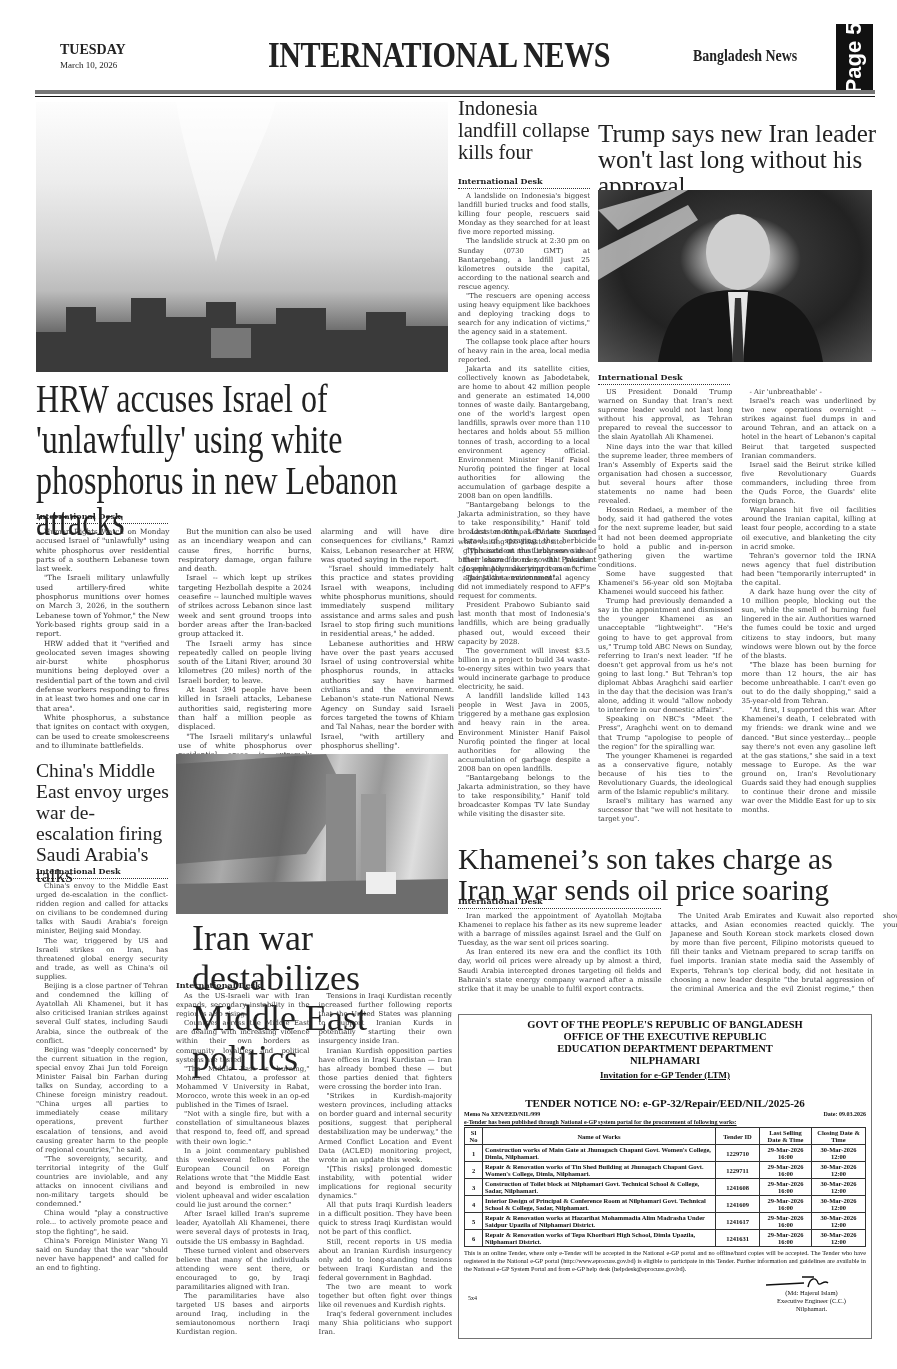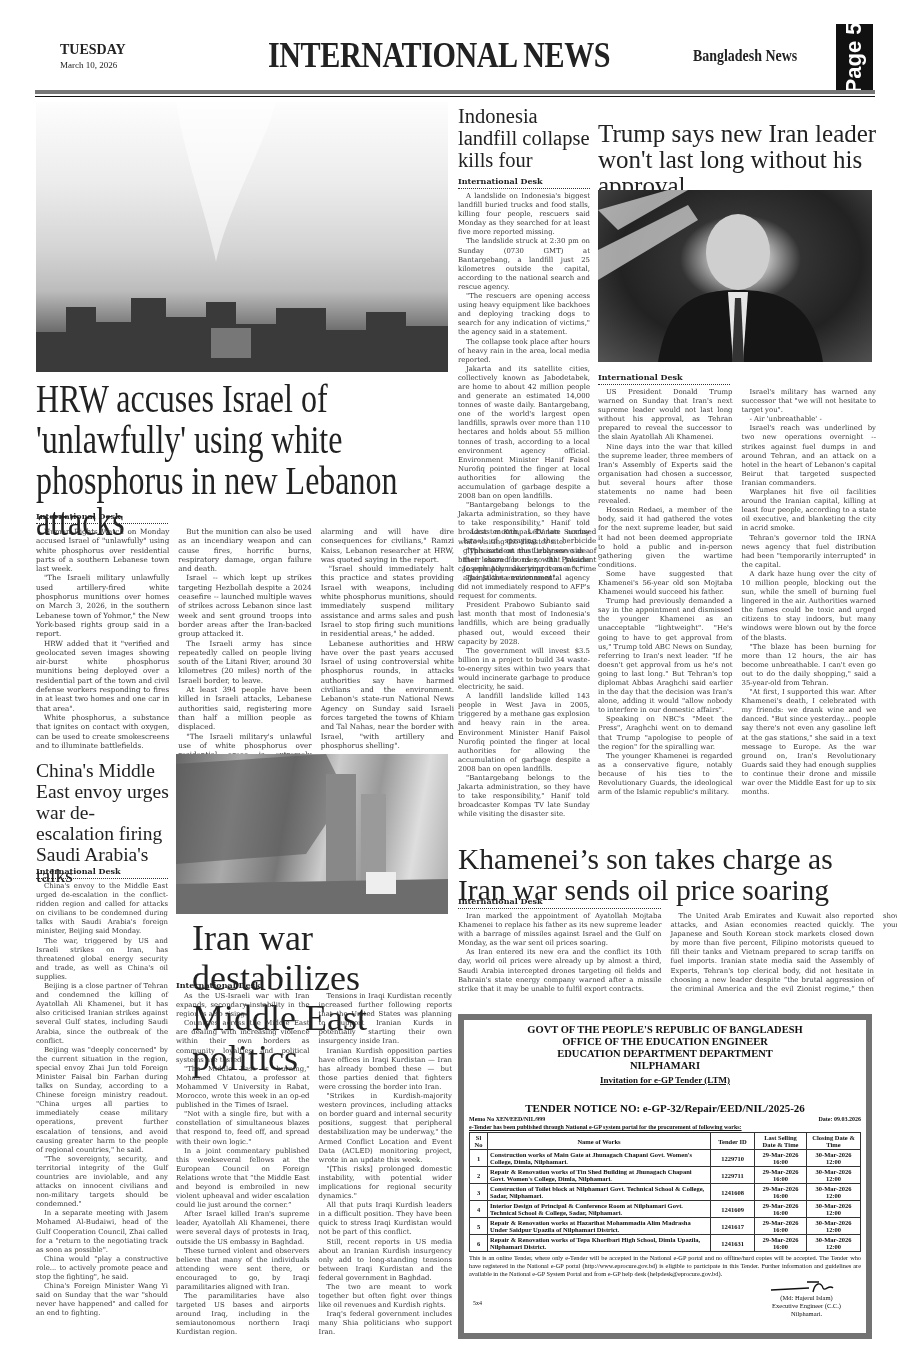--- a/index.html
+++ b/index.html
@@ -14,21 +14,21 @@
 .rule-thick{left:35px;top:90px;width:840px;height:4px;background:#777}
 .rule-thin{left:35px;top:96px;width:840px;height:1px;background:#111}
 .photo{background:#999;overflow:hidden}
 .head{font-family:"Liberation Serif",serif;color:#222;line-height:1.05}
 .head.cond{transform:scaleX(.78);transform-origin:left top}
 .desk{font:bold 8px "DejaVu Serif",serif;border-bottom:1px dotted #333;padding-bottom:2px;margin-bottom:3px}
 .body{font:7.2px/9.3px "DejaVu Serif",serif;text-align:justify;color:#333}
 .body p{text-indent:8px}
 .cols2{column-count:2;column-gap:9px}
 .cols3{column-count:3;column-gap:9px}
-.tender{border:6px solid #737373;font-family:"Liberation Serif",serif;color:#111}
+.tender{border:1px solid #737373;font-family:"Liberation Serif",serif;color:#111}
 .tender .c{text-align:center;font-weight:bold;font-size:10.5px;line-height:12px}
 table{border-collapse:collapse;width:100%;font:bold 6.5px "Liberation Serif",serif}
 td,th{border:1px solid #333;padding:1px 2px;vertical-align:middle}
 th{text-align:center}
 td.n,td.id,td.d{text-align:center}
 .phosphorus{background:linear-gradient(180deg,#fdfdfd 0%,#ececec 30%,#d4d4d4 55%,#bcbcbc 70%,#6c6c6c 85%,#444 100%)}
 .trump{background:radial-gradient(ellipse at 52% 40%,#e8e8e8 0%,#bbb 14%,#333 30%,#222 60%,#555 100%)}
 .rubble{background:linear-gradient(100deg,#666 0%,#aaa 22%,#777 40%,#ccc 55%,#999 70%,#dedede 85%,#aaa 100%)}
 </style>
 </head>
@@ -65,21 +65,21 @@
     <p>Israel -- which kept up strikes targeting Hezbollah despite a 2024 ceasefire -- launched multiple waves of strikes across Lebanon since last week and sent ground troops into border areas after the Iran-backed group attacked it.</p>
     <p>The Israeli army has since repeatedly called on people living south of the Litani River, around 30 kilometres (20 miles) north of the Israeli border, to leave.</p>
     <p>At least 394 people have been killed in Israeli attacks, Lebanese authorities said, registering more than half a million people as displaced.</p>
     <p>"The Israeli military's unlawful use of white phosphorus over residential areas is extremely alarming and will have dire consequences for civilians," Ramzi Kaiss, Lebanon researcher at HRW, was quoted saying in the report.</p>
     <p>"Israel should immediately halt this practice and states providing Israel with weapons, including white phosphorus munitions, should immediately suspend military assistance and arms sales and push Israel to stop firing such munitions in residential areas," he added.</p>
     <p>Lebanese authorities and HRW have over the past years accused Israel of using controversial white phosphorus rounds, in attacks authorities say have harmed civilians and the environment. Lebanon's state-run National News Agency on Sunday said Israeli forces targeted the towns of Khiam and Tal Nahas, near the border with Israel, "with artillery and phosphorus shelling".</p>
     <p>Last month, Lebanon accused Israel of spraying the herbicide glyphosate on the Lebanese side of their shared border, with President Joseph Aoun decrying it as a "crime against the environment".</p>
   </div>
 </div>
 
-<div class="abs head" style="left:458px;top:105px;width:140px;font-size:20.5px;line-height:22px">Indonesia landfill collapse kills four</div>
+<div class="abs head" style="left:458px;top:97px;width:140px;font-size:20.5px;line-height:22px">Indonesia landfill collapse kills four</div>
 <div class="abs" style="left:458px;top:176px;width:132px">
   <div class="desk">International Desk</div>
   <div class="body" style="font-size:6.9px;line-height:9.1px">
     <p>A landslide on Indonesia's biggest landfill buried trucks and food stalls, killing four people, rescuers said Monday as they searched for at least five more reported missing.</p>
     <p>The landslide struck at 2:30 pm on Sunday (0730 GMT) at Bantargebang, a landfill just 25 kilometres outside the capital, according to the national search and rescue agency.</p>
     <p>"The rescuers are opening access using heavy equipment like backhoes and deploying tracking dogs to search for any indication of victims," the agency said in a statement.</p>
     <p>The collapse took place after hours of heavy rain in the area, local media reported.</p>
     <p>Jakarta and its satellite cities, collectively known as Jabodetabek, are home to about 42 million people and generate an estimated 14,000 tonnes of waste daily. Bantargebang, one of the world's largest open landfills, sprawls over more than 110 hectares and holds about 55 million tonnes of trash, according to a local environment agency official. Environment Minister Hanif Faisol Nurofiq pointed the finger at local authorities for allowing the accumulation of garbage despite a 2008 ban on open landfills.</p>
     <p>"Bantargebang belongs to the Jakarta administration, so they have to take responsibility," Hanif told broadcaster Kompas TV late Sunday while visiting the disaster site.</p>
     <p>"This incident must truly serve as a bitter lesson for us so that Jakarta can promptly make improvements."</p>
@@ -107,38 +107,38 @@
     <p>US President Donald Trump warned on Sunday that Iran's next supreme leader would not last long without his approval, as Tehran prepared to reveal the successor to the slain Ayatollah Ali Khamenei.</p>
     <p>Nine days into the war that killed the supreme leader, three members of Iran's Assembly of Experts said the organisation had chosen a successor, but several hours after those statements no name had been revealed.</p>
     <p>Hossein Redaei, a member of the body, said it had gathered the votes for the next supreme leader, but said it had not been deemed appropriate to hold a public and in-person gathering given the wartime conditions.</p>
     <p>Some have suggested that Khamenei's 56-year old son Mojtaba Khamenei would succeed his father.</p>
     <p>Trump had previously demanded a say in the appointment and dismissed the younger Khamenei as an unacceptable "lightweight". "He's going to have to get approval from us," Trump told ABC News on Sunday, referring to Iran's next leader. "If he doesn't get approval from us he's not going to last long." But Tehran's top diplomat Abbas Araghchi said earlier in the day that the decision was Iran's alone, adding it would "allow nobody to interfere in our domestic affairs".</p>
     <p>Speaking on NBC's "Meet the Press", Araghchi went on to demand that Trump "apologise to people of the region" for the spiralling war.</p>
     <p>The younger Khamenei is regarded as a conservative figure, notably because of his ties to the Revolutionary Guards, the ideological arm of the Islamic republic's military.</p>
     <p>Israel's military has warned any successor that "we will not hesitate to target you".</p>
     <p>- Air 'unbreathable' -</p>
     <p>Israel's reach was underlined by two new operations overnight -- strikes against fuel dumps in and around Tehran, and an attack on a hotel in the heart of Lebanon's capital Beirut that targeted suspected Iranian commanders.</p>
+    <p>Israel said the Beirut strike killed five Revolutionary Guards commanders, including three from the Quds Force, the Guards' elite foreign branch.</p>
     <p>Warplanes hit five oil facilities around the Iranian capital, killing at least four people, according to a state oil executive, and blanketing the city in acrid smoke.</p>
     <p>Tehran's governor told the IRNA news agency that fuel distribution had been "temporarily interrupted" in the capital.</p>
     <p>A dark haze hung over the city of 10 million people, blocking out the sun, while the smell of burning fuel lingered in the air. Authorities warned the fumes could be toxic and urged citizens to stay indoors, but many windows were blown out by the force of the blasts.</p>
     <p>"The blaze has been burning for more than 12 hours, the air has become unbreathable. I can't even go out to do the daily shopping," said a 35-year-old from Tehran.</p>
     <p>"At first, I supported this war. After Khamenei's death, I celebrated with my friends: we drank wine and we danced. "But since yesterday... people say there's not even any gasoline left at the gas stations," she said in a text message to Europe. As the war ground on, Iran's Revolutionary Guards said they had enough supplies to continue their drone and missile war over the Middle East for up to six months.</p>
   </div>
 </div>
 
 <div class="abs head" style="left:36px;top:760px;width:135px;font-size:19.5px;line-height:21px">China's Middle East envoy urges war de-escalation firing Saudi Arabia's talks</div>
 <div class="abs" style="left:36px;top:866px;width:132px">
   <div class="desk">International Desk</div>
   <div class="body" style="font-size:6.9px;line-height:9.1px">
     <p>China's envoy to the Middle East urged de-escalation in the conflict-ridden region and called for attacks on civilians to be condemned during talks with Saudi Arabia's foreign minister, Beijing said Monday.</p>
     <p>The war, triggered by US and Israeli strikes on Iran, has threatened global energy security and trade, as well as China's oil supplies.</p>
     <p>Beijing is a close partner of Tehran and condemned the killing of Ayatollah Ali Khamenei, but it has also criticised Iranian strikes against several Gulf states, including Saudi Arabia, since the outbreak of the conflict.</p>
     <p>Beijing was "deeply concerned" by the current situation in the region, special envoy Zhai Jun told Foreign Minister Faisal bin Farhan during talks on Sunday, according to a Chinese foreign ministry readout. "China urges all parties to immediately cease military operations, prevent further escalation of tensions, and avoid causing greater harm to the people of regional countries," he said.</p>
     <p>"The sovereignty, security, and territorial integrity of the Gulf countries are inviolable, and any attacks on innocent civilians and non-military targets should be condemned."</p>
-    <p>In a separate meeting with Jasem Mohamed Al-Budaiwi, head of the Gulf Cooperation Council, Zhai called for a "return to the negotiating track as soon as possible".</p>
     <p>China would "play a constructive role... to actively promote peace and stop the fighting", he said.</p>
     <p>China's Foreign Minister Wang Yi said on Sunday that the war "should never have happened" and called for an end to fighting.</p>
   </div>
 </div>
 
 <div class="abs photo rubble" style="left:176px;top:754px;width:272px;height:160px">
   <svg width="272" height="160">
     <path d="M0 10 L150 0 L170 40 L130 100 L0 110Z" fill="#5a5a5a" opacity=".6"></path>
     <rect x="150" y="20" width="30" height="110" fill="#888"></rect>
     <rect x="185" y="40" width="25" height="90" fill="#9a9a9a"></rect>
@@ -166,29 +166,29 @@
     <p>Still, recent reports in US media about an Iranian Kurdish insurgency only add to long-standing tensions between Iraqi Kurdistan and the federal government in Baghdad.</p>
     <p>The two are meant to work together but often fight over things like oil revenues and Kurdish rights.</p>
     <p>Iraq's federal government includes many Shia politicians who support Iran.</p>
   </div>
 </div>
 
 <div class="abs head" style="left:458px;top:844px;width:420px;font-size:29.5px;line-height:31px">Khamenei’s son takes charge as Iran war sends oil price soaring</div>
 <div class="abs" style="left:458px;top:896px;width:416px">
   <div class="desk" style="width:203px">International Desk</div>
   <div class="body cols2" style="height:98px;font-size:6.9px;line-height:9.1px;margin-top:-12px;padding-top:12px">
-    <p>Iran marked the appointment of Ayatollah Mojtaba Khamenei to replace his father as its new supreme leader with a barrage of missiles against Israel and the Gulf on Monday, as the war sent oil prices soaring.</p>
+    <p>Iran marked the appointment of Ayatollah Mojtaba Khamenei to replace his father as its new supreme leader with a barrage of missiles against Israel and the Gulf on Tuesday, as the war sent oil prices soaring.</p>
     <p>As Iran entered its new era and the conflict its 10th day, world oil prices were already up by almost a third, Saudi Arabia intercepted drones targeting oil fields and Bahrain's state energy company warned after a missile strike that it may be unable to fulfil export contracts.</p>
     <p>The United Arab Emirates and Kuwait also reported attacks, and Asian economies reacted quickly. The Japanese and South Korean stock markets closed down by more than five percent, Filipino motorists queued to fill their tanks and Vietnam prepared to scrap tariffs on fuel imports. Iranian state media said the Assembly of Experts, Tehran's top clerical body, did not hesitate in choosing a new leader despite “the brutal aggression of the criminal America and the evil Zionist regime,” then showed a missile ready for launch bearing the slogan “At your command, Sayyid Mojtaba.”</p>
   </div>
 </div>
 
 <div class="abs tender" style="left:458px;top:1014px;width:414px;height:325px;padding:4px 5px">
   <div class="c">GOVT OF THE PEOPLE'S REPUBLIC OF BANGLADESH</div>
-  <div class="c">OFFICE OF THE EDUCATION ENGINEER</div>
+  <div class="c">OFFICE OF THE EXECUTIVE REPUBLIC</div>
   <div class="c">EDUCATION DEPARTMENT DEPARTMENT</div>
   <div class="c">NILPHAMARI</div>
   <div class="c" style="font-size:9px;text-decoration:underline;margin-top:2px">Invitation for e-GP Tender (LTM)</div>
   <div class="c" style="font-size:11px;margin-top:16px">TENDER NOTICE NO: e-GP-32/Repair/EED/NIL/2025-26</div>
   <div style="display:flex;justify-content:space-between;font:bold 6px 'Liberation Serif',serif;margin-top:2px">
     <span>Memo No XEN/EED/NIL/999</span>
     <span>Date: 09.03.2026</span>
   </div>
   <div style="font:bold 6px 'Liberation Serif',serif;text-decoration:underline;margin:2px 0">e-Tender has been published through National e-GP system portal for the procurement of following works:</div>
   <table>

